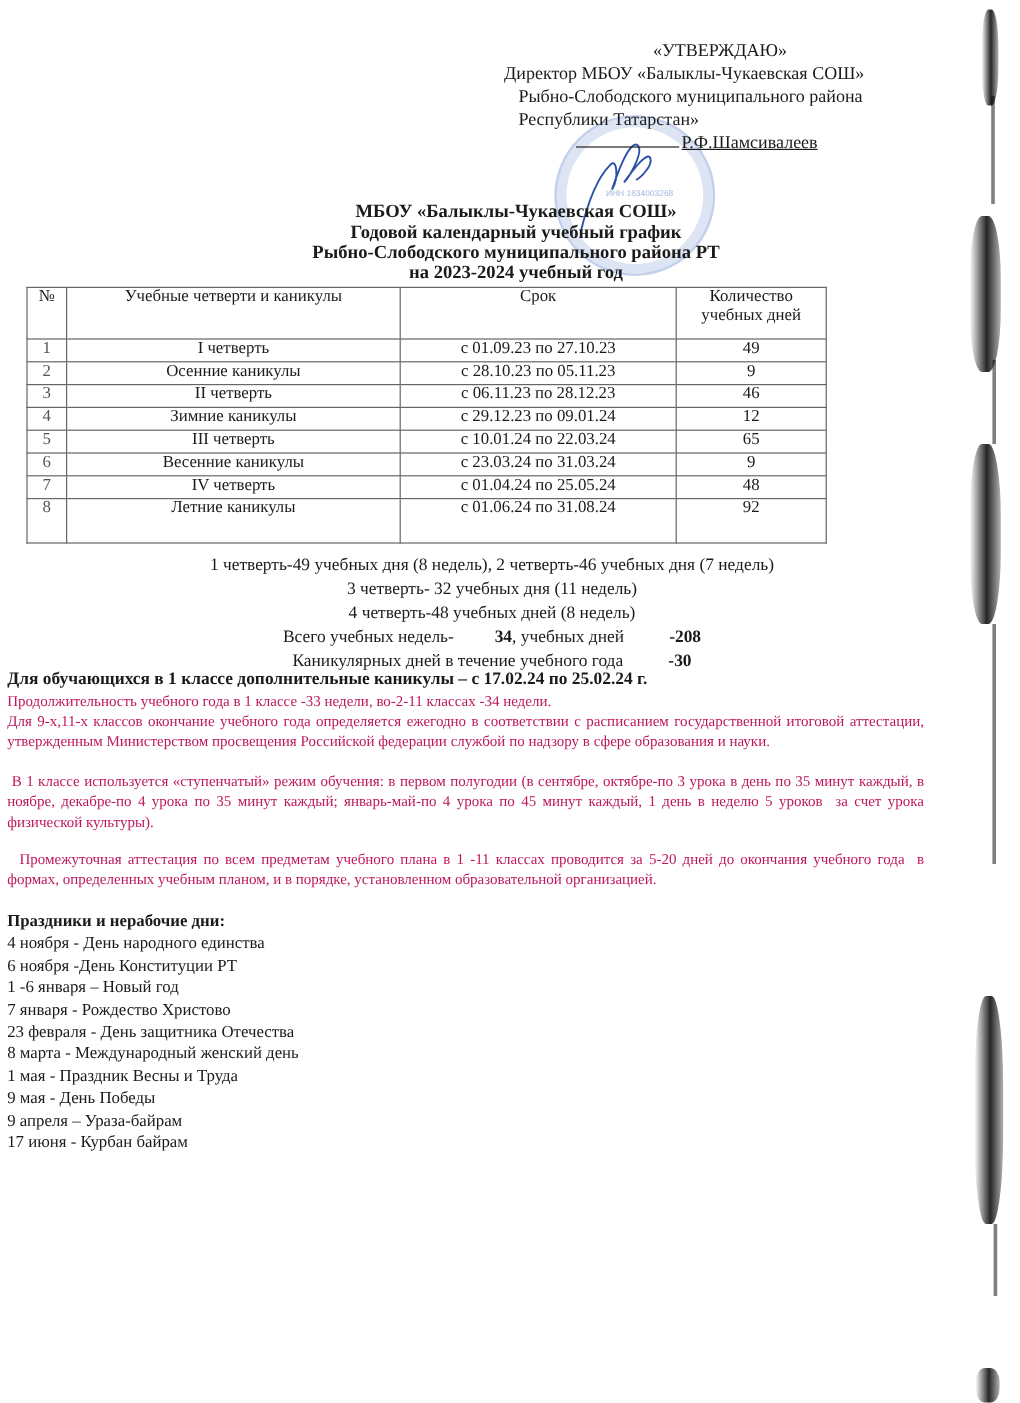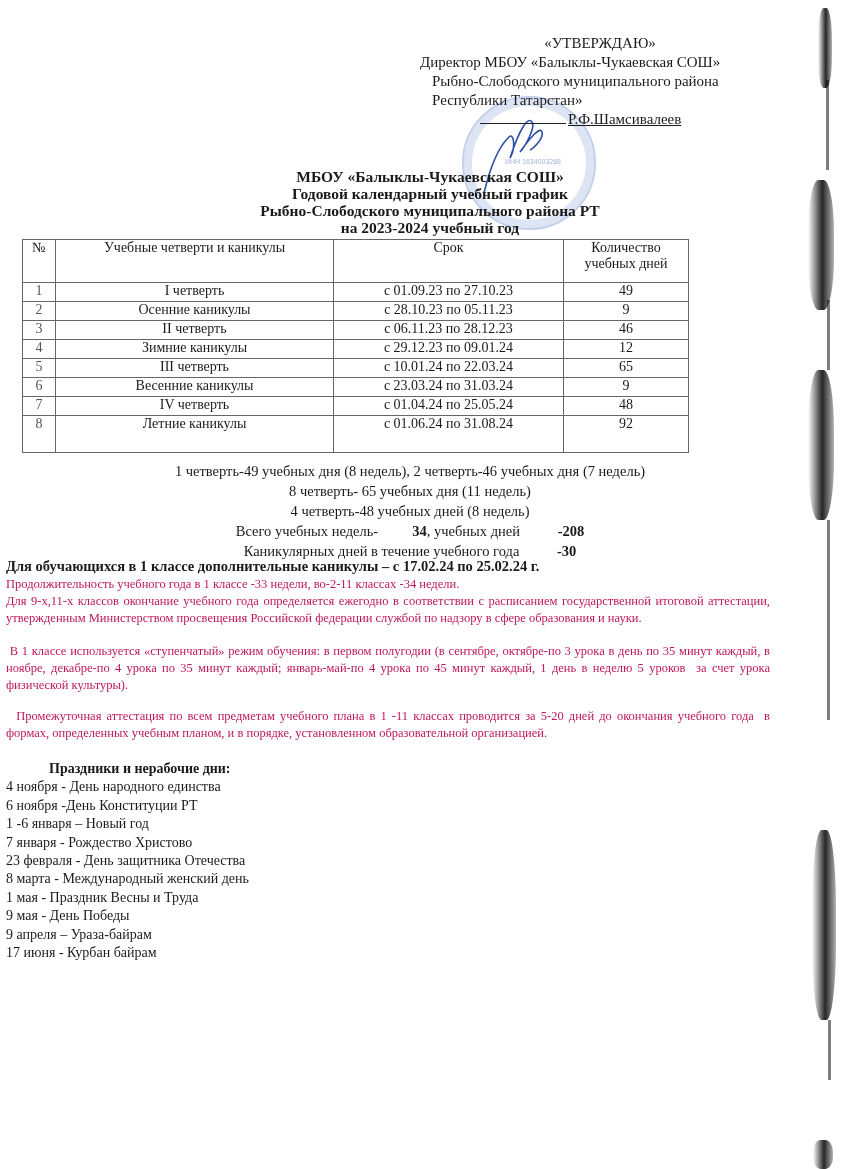--- a/index.html
+++ b/index.html
@@ -46,21 +46,21 @@
     .summary b { font-weight: bold; margin-left: 34px; }
     .extra { left: 6px; top: 558px; font-weight: bold; font-size: 14.5px; white-space: nowrap; }
 
     .para { left: 6px; width: 764px; font-size: 12.5px; line-height: 17px; text-align: justify; color: #be185d; }
     .p1 { top: 576px; }
     .p2 { top: 593px; text-align-last: left; }
     .p3 { top: 643px; }
     .p4 { top: 708px; }
 
     .holidays { left: 6px; top: 760px; font-size: 14px; line-height: 18.4px; }
-    .holidays .head { font-weight: bold; margin-left: 43px; }
+    .holidays .head { font-weight: bold; }
 
     .scan-mark { background: linear-gradient(to right, rgba(0,0,0,0), rgba(0,0,0,0.85) 55%, rgba(0,0,0,0.3)); border-radius: 40%; }
     .sm1 { left: 818px; top: 8px; width: 14px; height: 80px; }
     .sm2 { left: 808px; top: 180px; width: 26px; height: 130px; }
     .sm3 { left: 808px; top: 370px; width: 26px; height: 150px; }
     .sm4 { left: 812px; top: 830px; width: 24px; height: 190px; }
     .sm5 { left: 813px; top: 1140px; width: 20px; height: 29px; }
     .thin { background: rgba(0,0,0,0.5); width: 3px; }
     .t1 { left: 826px; top: 80px; height: 90px; }
     .t2 { left: 827px; top: 300px; height: 70px; }
@@ -157,21 +157,21 @@
       <td class="c-num">8</td>
       <td class="c-name">Летние каникулы</td>
       <td class="c-term">с 01.06.24 по 31.08.24</td>
       <td class="c-days">92</td>
     </tr>
   </tbody>
 </table>
 
 <div class="abs summary">
   <div>1 четверть-49 учебных дня (8 недель), 2 четверть-46 учебных дня  (7 недель)</div>
-  <div>8 четверть- 65  учебных дня (11 недель)</div>
+  <div>3 четверть- 32  учебных дня (11 недель)</div>
   <div>4 четверть-48 учебных  дней (8 недель)</div>
   <div><span>Всего учебных недель-</span><b>34</b><span>, учебных дней </span><b>-208</b></div>
   <div><span>Каникулярных дней в течение учебного года </span><b>-30</b></div>
 </div>
 
 <div class="abs extra">Для обучающихся в 1 классе дополнительные каникулы – с 17.02.24 по 25.02.24 г.</div>
 
 <div class="abs para p1">Продолжительность учебного года в 1 классе -33 недели, во-2-11 классах -34 недели.</div>
 <div class="abs para p2">Для 9-х,11-х классов окончание учебного года определяется ежегодно в соответствии с расписанием государственной итоговой аттестации, утвержденным Министерством просвещения Российской федерации службой по надзору в сфере образования и науки.</div>
 <div class="abs para p3" style="white-space:pre-wrap"> В 1 классе используется «ступенчатый» режим обучения: в первом полугодии (в сентябре, октябре-по 3 урока в день по 35 минут каждый, в ноябре, декабре-по 4 урока по 35 минут каждый; январь-май-по 4 урока по 45 минут каждый, 1 день в неделю 5 уроков  за счет урока физической культуры).</div>

